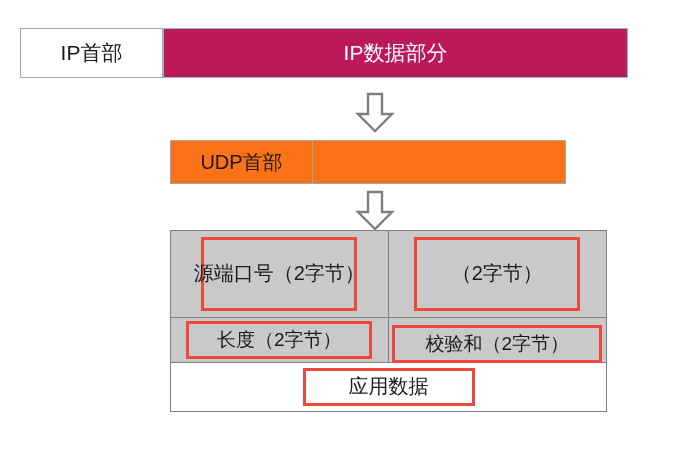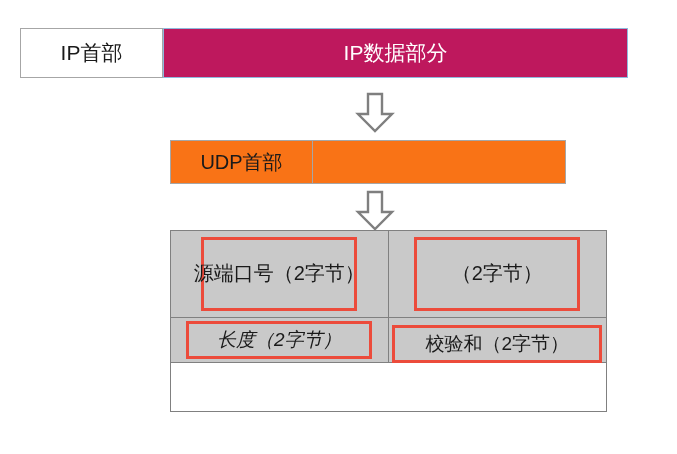--- a/index.html
+++ b/index.html
@@ -111,21 +111,21 @@
   .redbox {
     border: 3px solid #ec4b3b;
     background: transparent;
     display: flex; flex-direction: row;
     align-items: center; justify-content: center;
     box-sizing: border-box;
     line-height: 1.18;
   }
   #redbox-src   { width: 156px; height: 74px; }
   #redbox-dst   { width: 166px; height: 74px; }
-  #redbox-len   { width: 186px; height: 38px; font-style: italic; }
+  #redbox-len   { width: 186px; height: 38px; }
   #redbox-chk   { width: 210px; height: 38px; margin-top: 8px; }
   #redbox-app   { width: 172px; height: 38px; background:#ffffff; }
 
   .redbox .line { font-size: 20px; color: #1a1a1a; white-space: nowrap; }
   #redbox-len .line, #redbox-chk .line { font-size: 19px; }
   #redbox-app .line { font-size: 20px; }
 </style>
 </head>
 <body>
 
@@ -180,16 +180,23 @@
           <span class="line">长度（2字节）</span>
         </div>
       </div>
       <div class="detail-cell half">
         <div class="redbox" id="redbox-chk">
           <span class="line">校验和（2字节）</span>
         </div>
       </div>
     </div>
 
+    <div class="detail-row" id="detail-payload">
+      <div class="detail-cell full">
+        <div class="redbox" id="redbox-app">
+          <span class="line">应用数据</span>
+        </div>
+      </div>
+    </div>
 
   </div>
 
 </div>
 
 </body></html>

